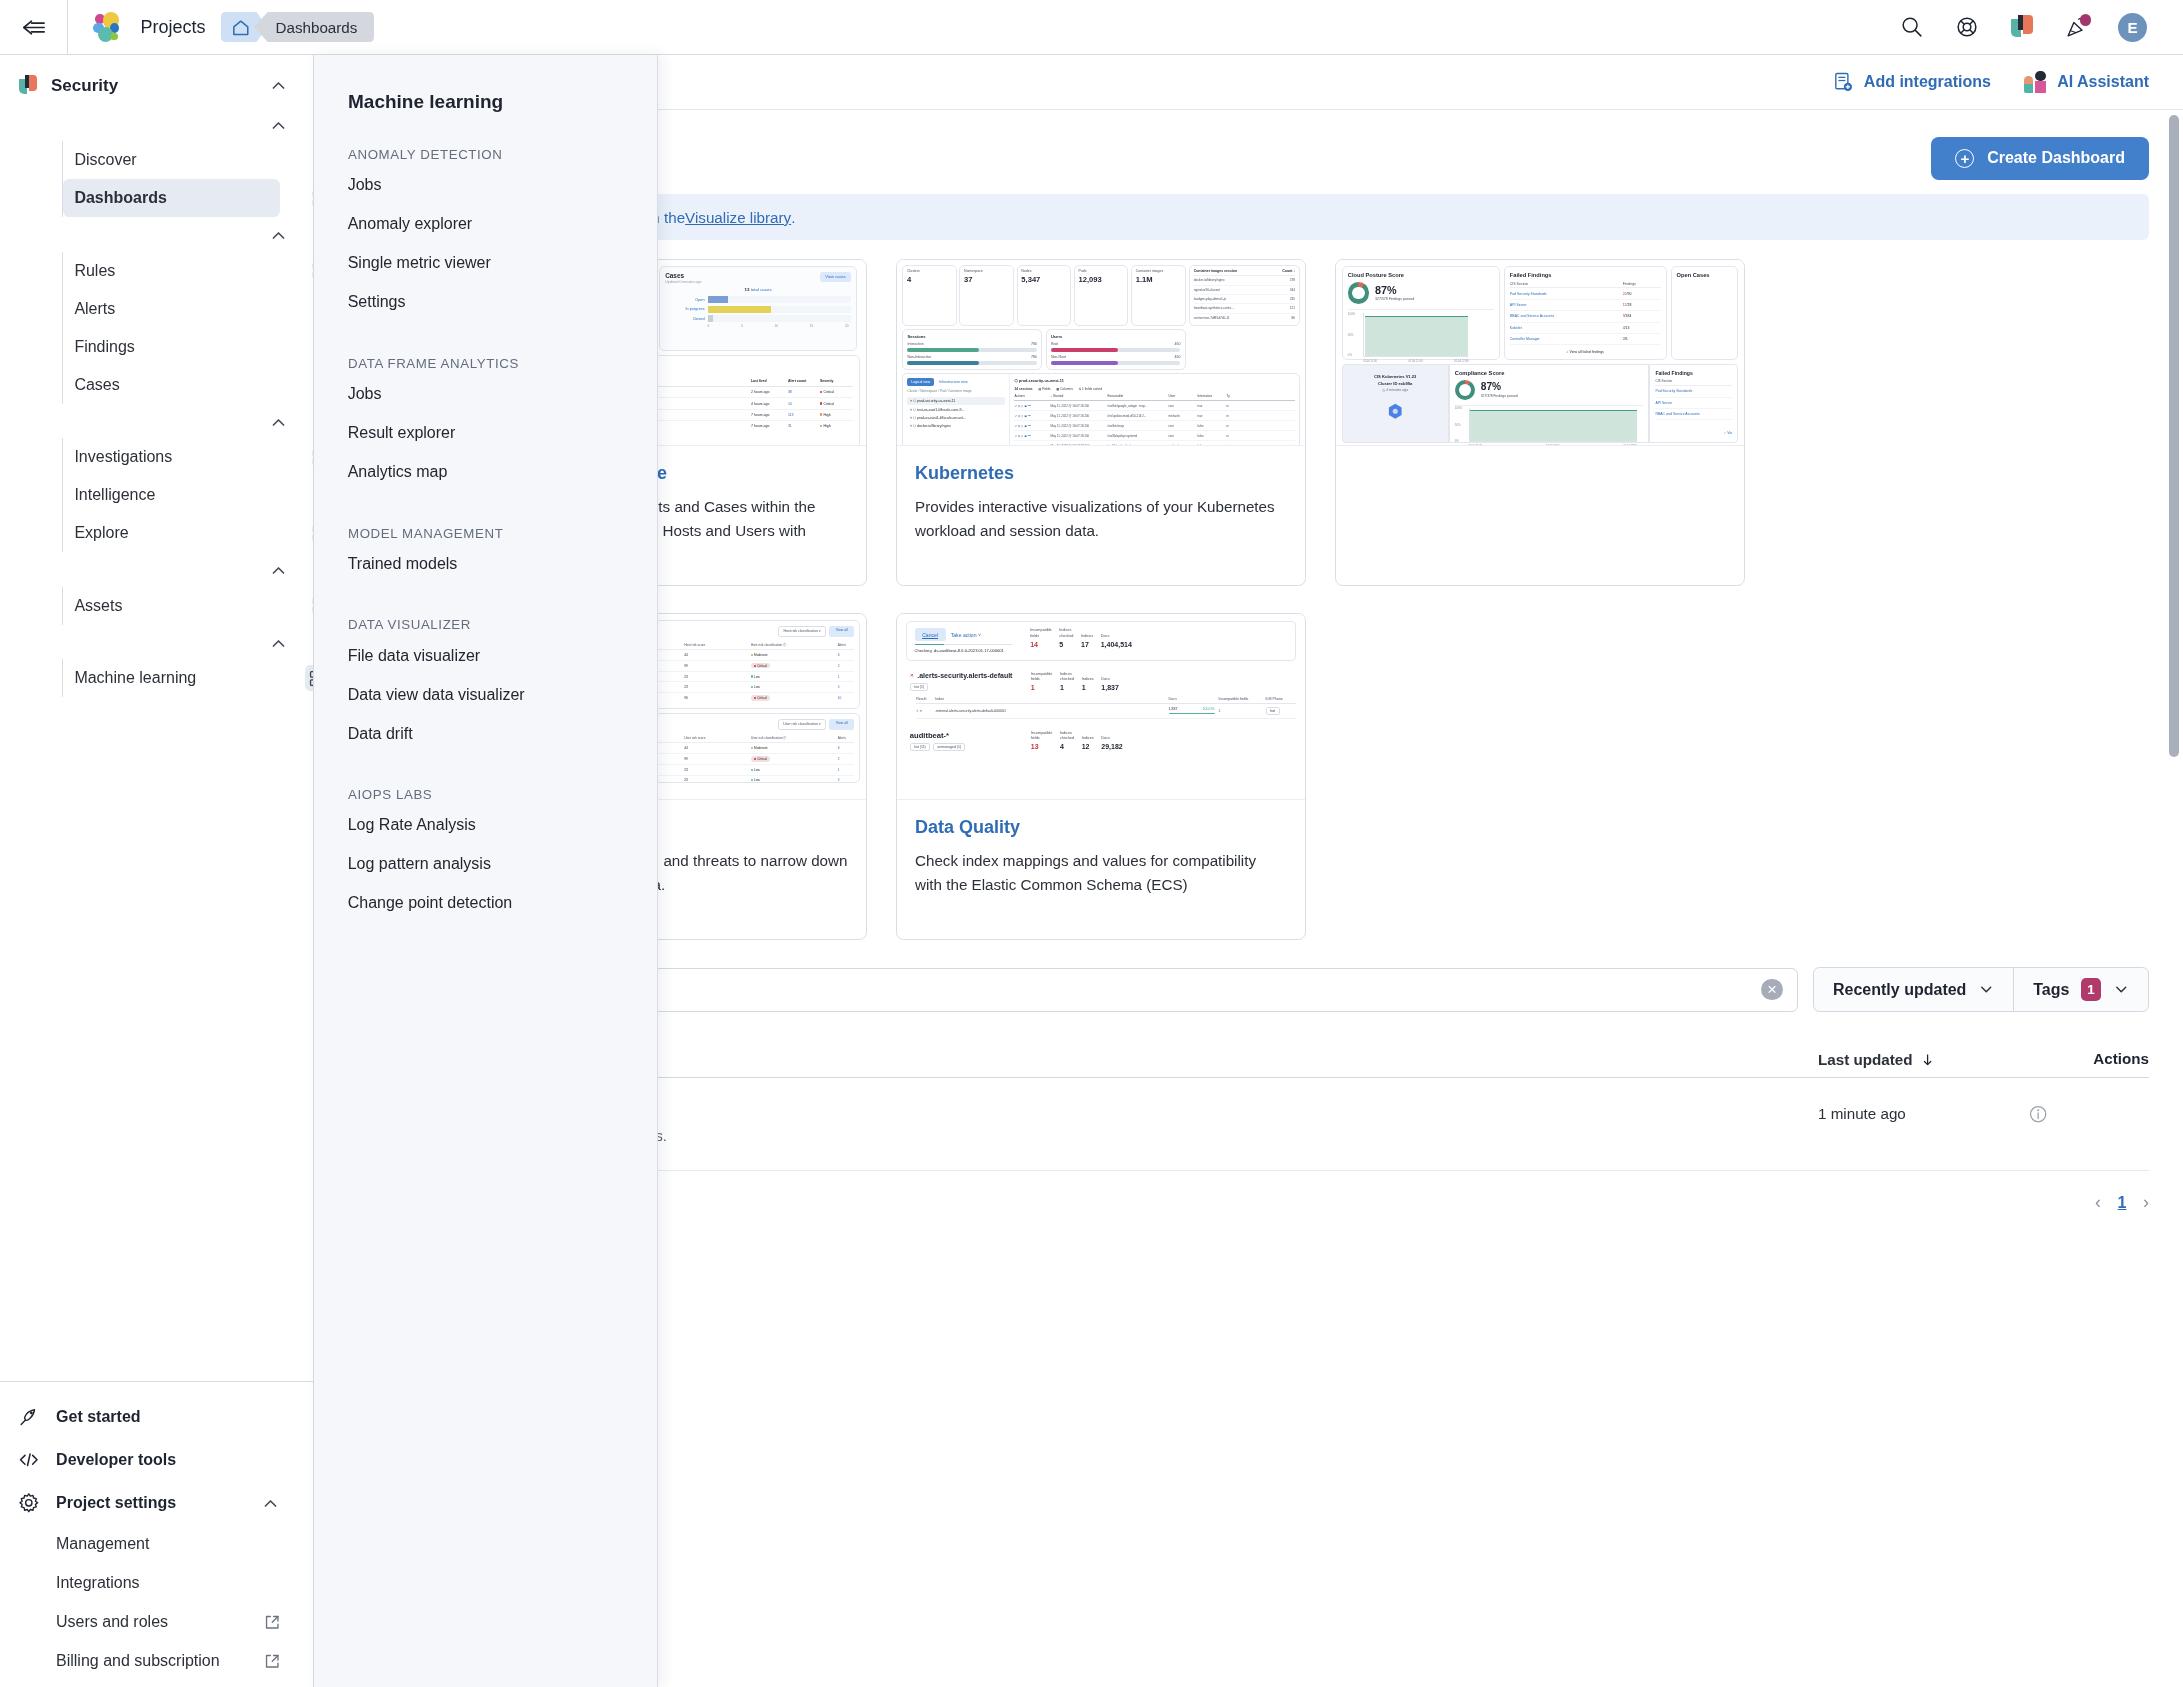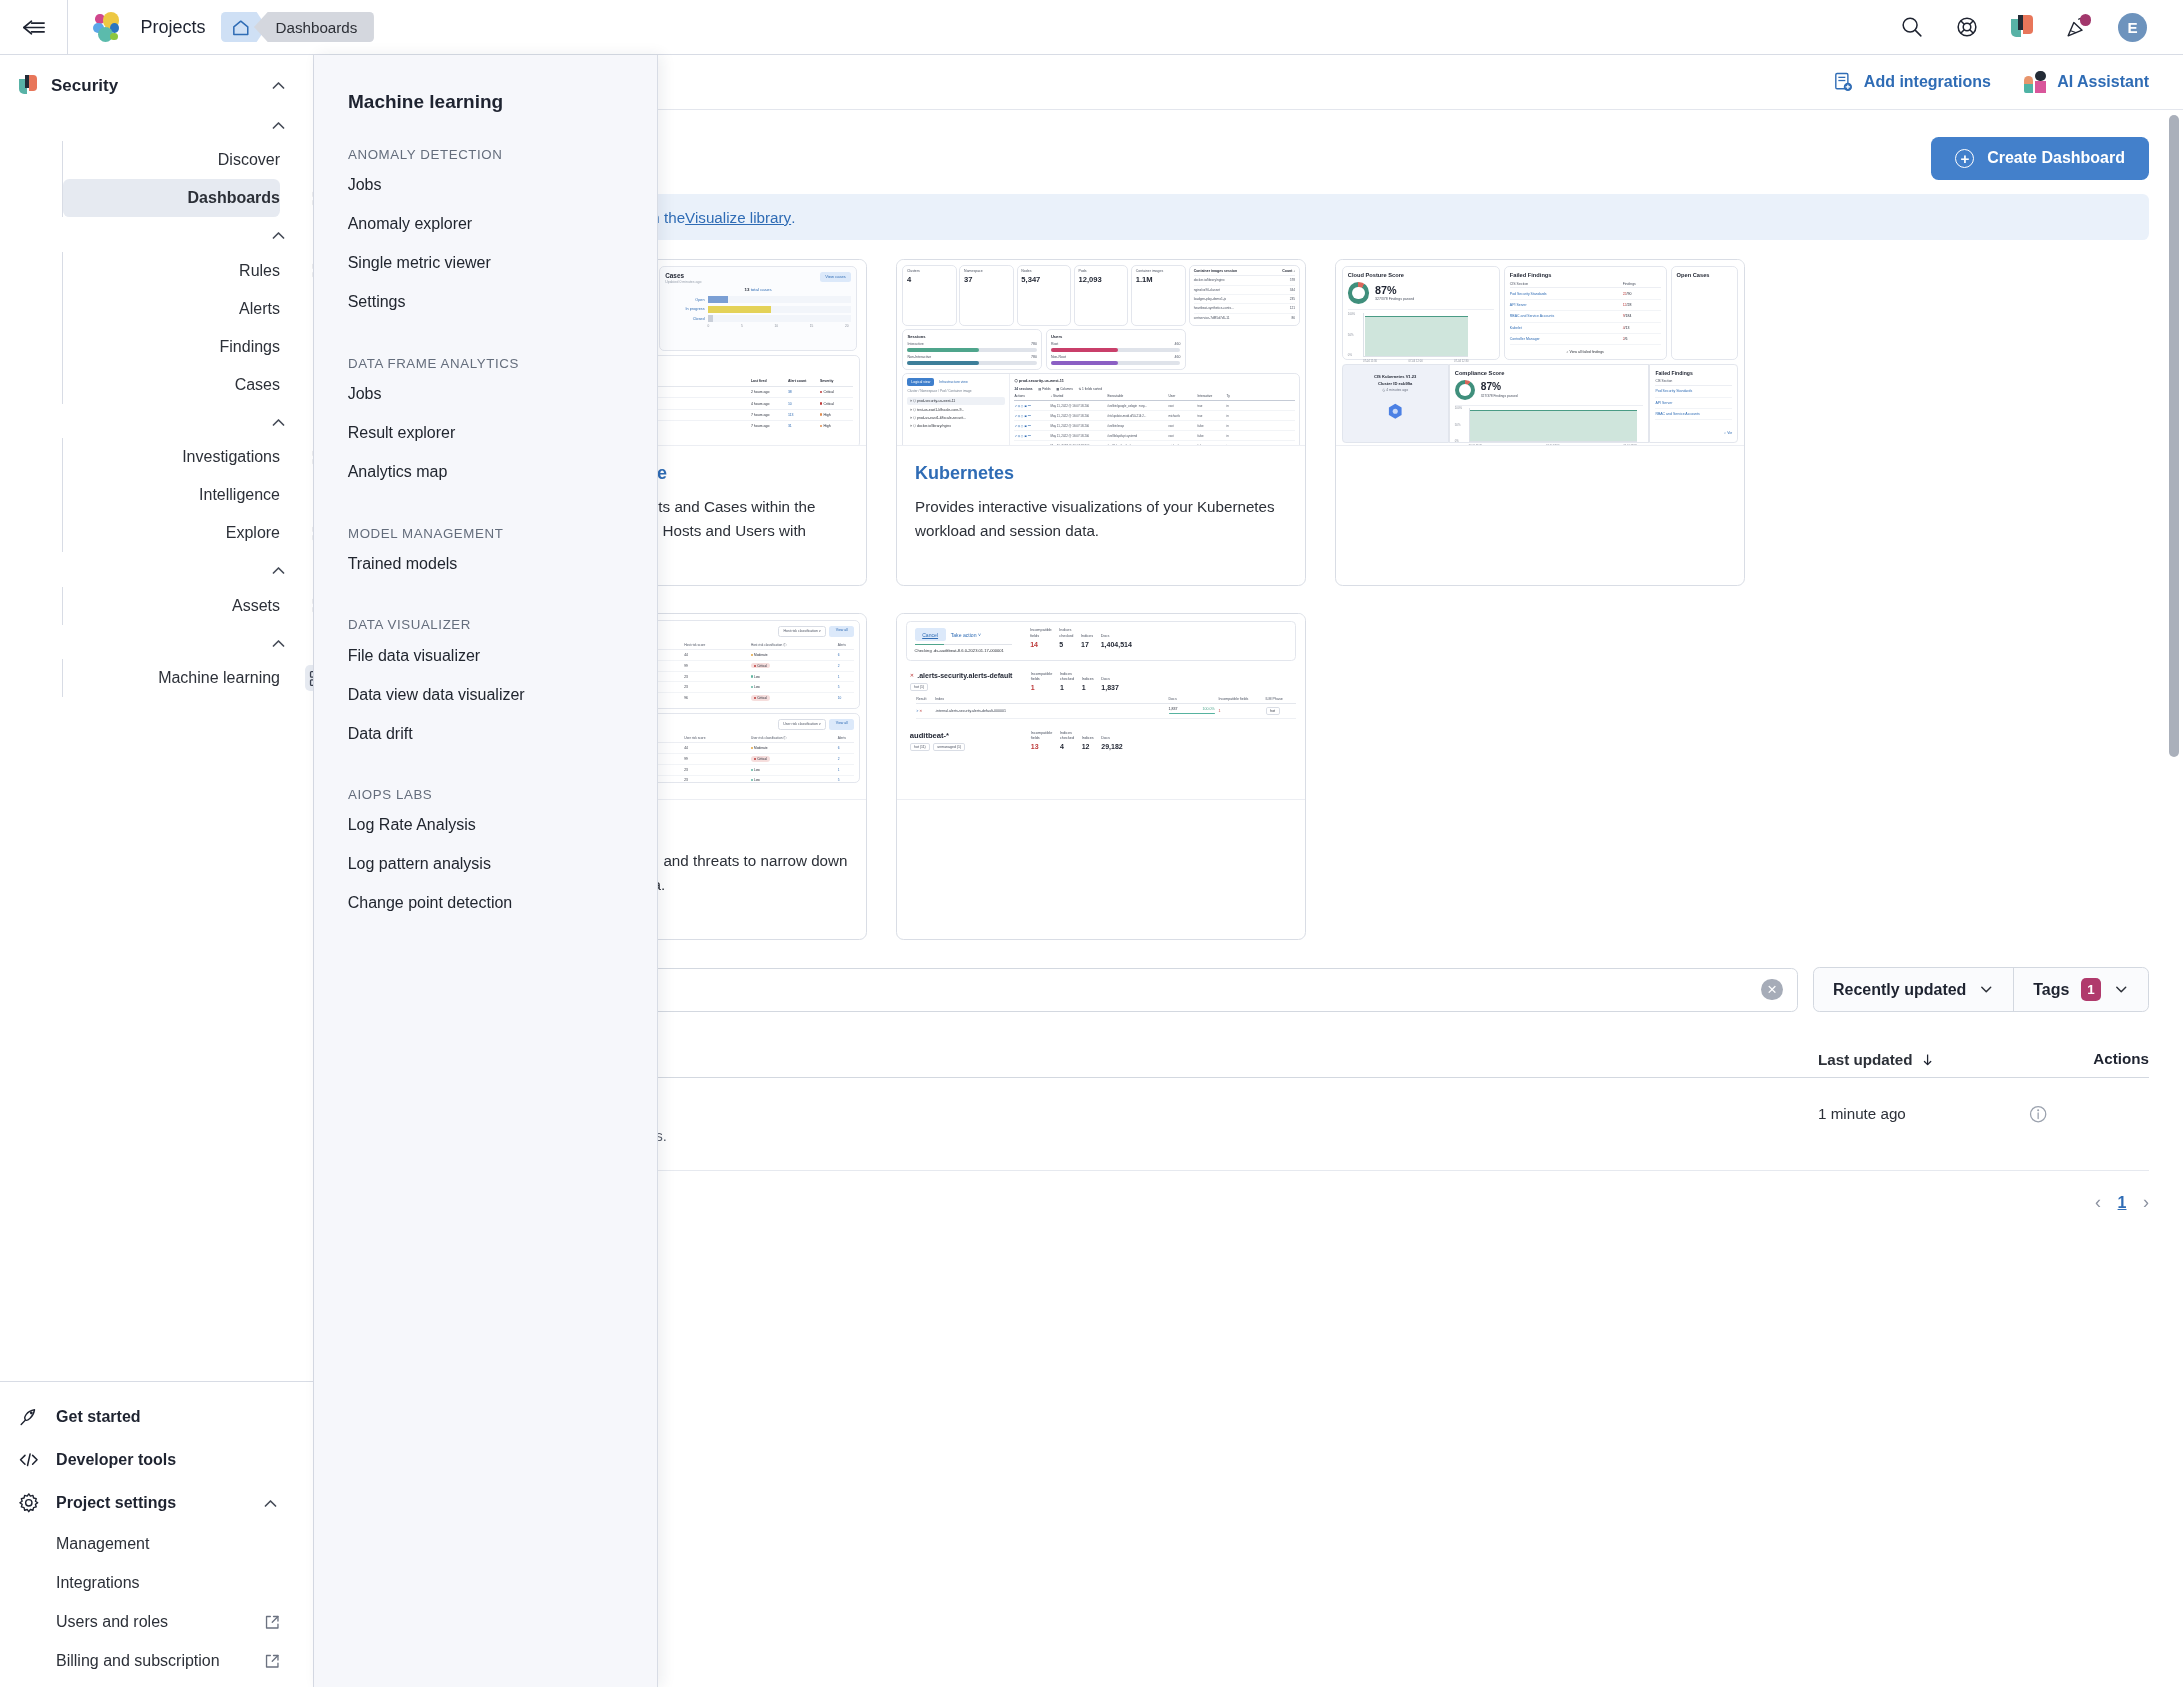--- a/index.html
+++ b/index.html
@@ -75,21 +75,21 @@
     display: flex; align-items: center; padding: 11.4px 25.4px 11.4px 19px; gap: 14px;
     cursor: pointer;
   }
   .solution-head .title { font-size: 17px; font-weight: 700; color:#1e2330; }
   .chev { margin-left: auto; color:#454b57; }
   .group-chev { display:flex; justify-content:flex-end; padding: 9px 25.4px 6.4px 0; cursor:pointer; }
   .nav-group { margin-left: 62px; border-left: 1.3px solid #d8dce5; padding-left: 0px; }
   .nav-item {
     display: flex; align-items: center; height: 38px; padding-left: 11.4px;
     font-size: 16px; color: #2c3038; cursor: pointer; position: relative;
-    border-radius: 6.4px; margin-right: 33px; justify-content: flex-end;
+    border-radius: 6.4px; margin-right: 33px;
   }
   .nav-item.active { background: #e6eaf1; font-weight: 700; }
   .nav-item .badge-ic { position: absolute; right: -50px; }
 
   .nav-bottom { border-top: 0.6px solid #d8dce5; padding: 14px 0 6.4px 0; }
   .nav-bottom-item {
     display:flex; align-items:center; gap: 16.5px; height: 43px; padding-left: 18px;
     font-size: 16px; font-weight: 700; color:#1e2330; cursor:pointer;
   }
   .nav-sub-item {
@@ -1264,20 +1264,24 @@
                       <div style="font-size:7px;font-weight:700;margin-top:1.9px;">12</div>
                     </div>
                   <div>
                       <div style="font-size:3.8px;color:#4a5160;line-height:1.35;"><br>Docs</div>
                       <div style="font-size:7px;font-weight:700;margin-top:1.9px;">29,182</div>
                     </div>
                 </div>
               </div>
             </div>
           </div>
+          <div class="body">
+            <div class="ct">Data Quality</div>
+            <div class="cd">Check index mappings and values for compatibility with the Elastic Common Schema (ECS)</div>
+          </div>
         </div>
 
       </div>
     </div>
 
     <div class="list-area">
       <div class="filters">
         <div class="search-box">
           <span></span>
           <span class="clear-x">✕</span>

